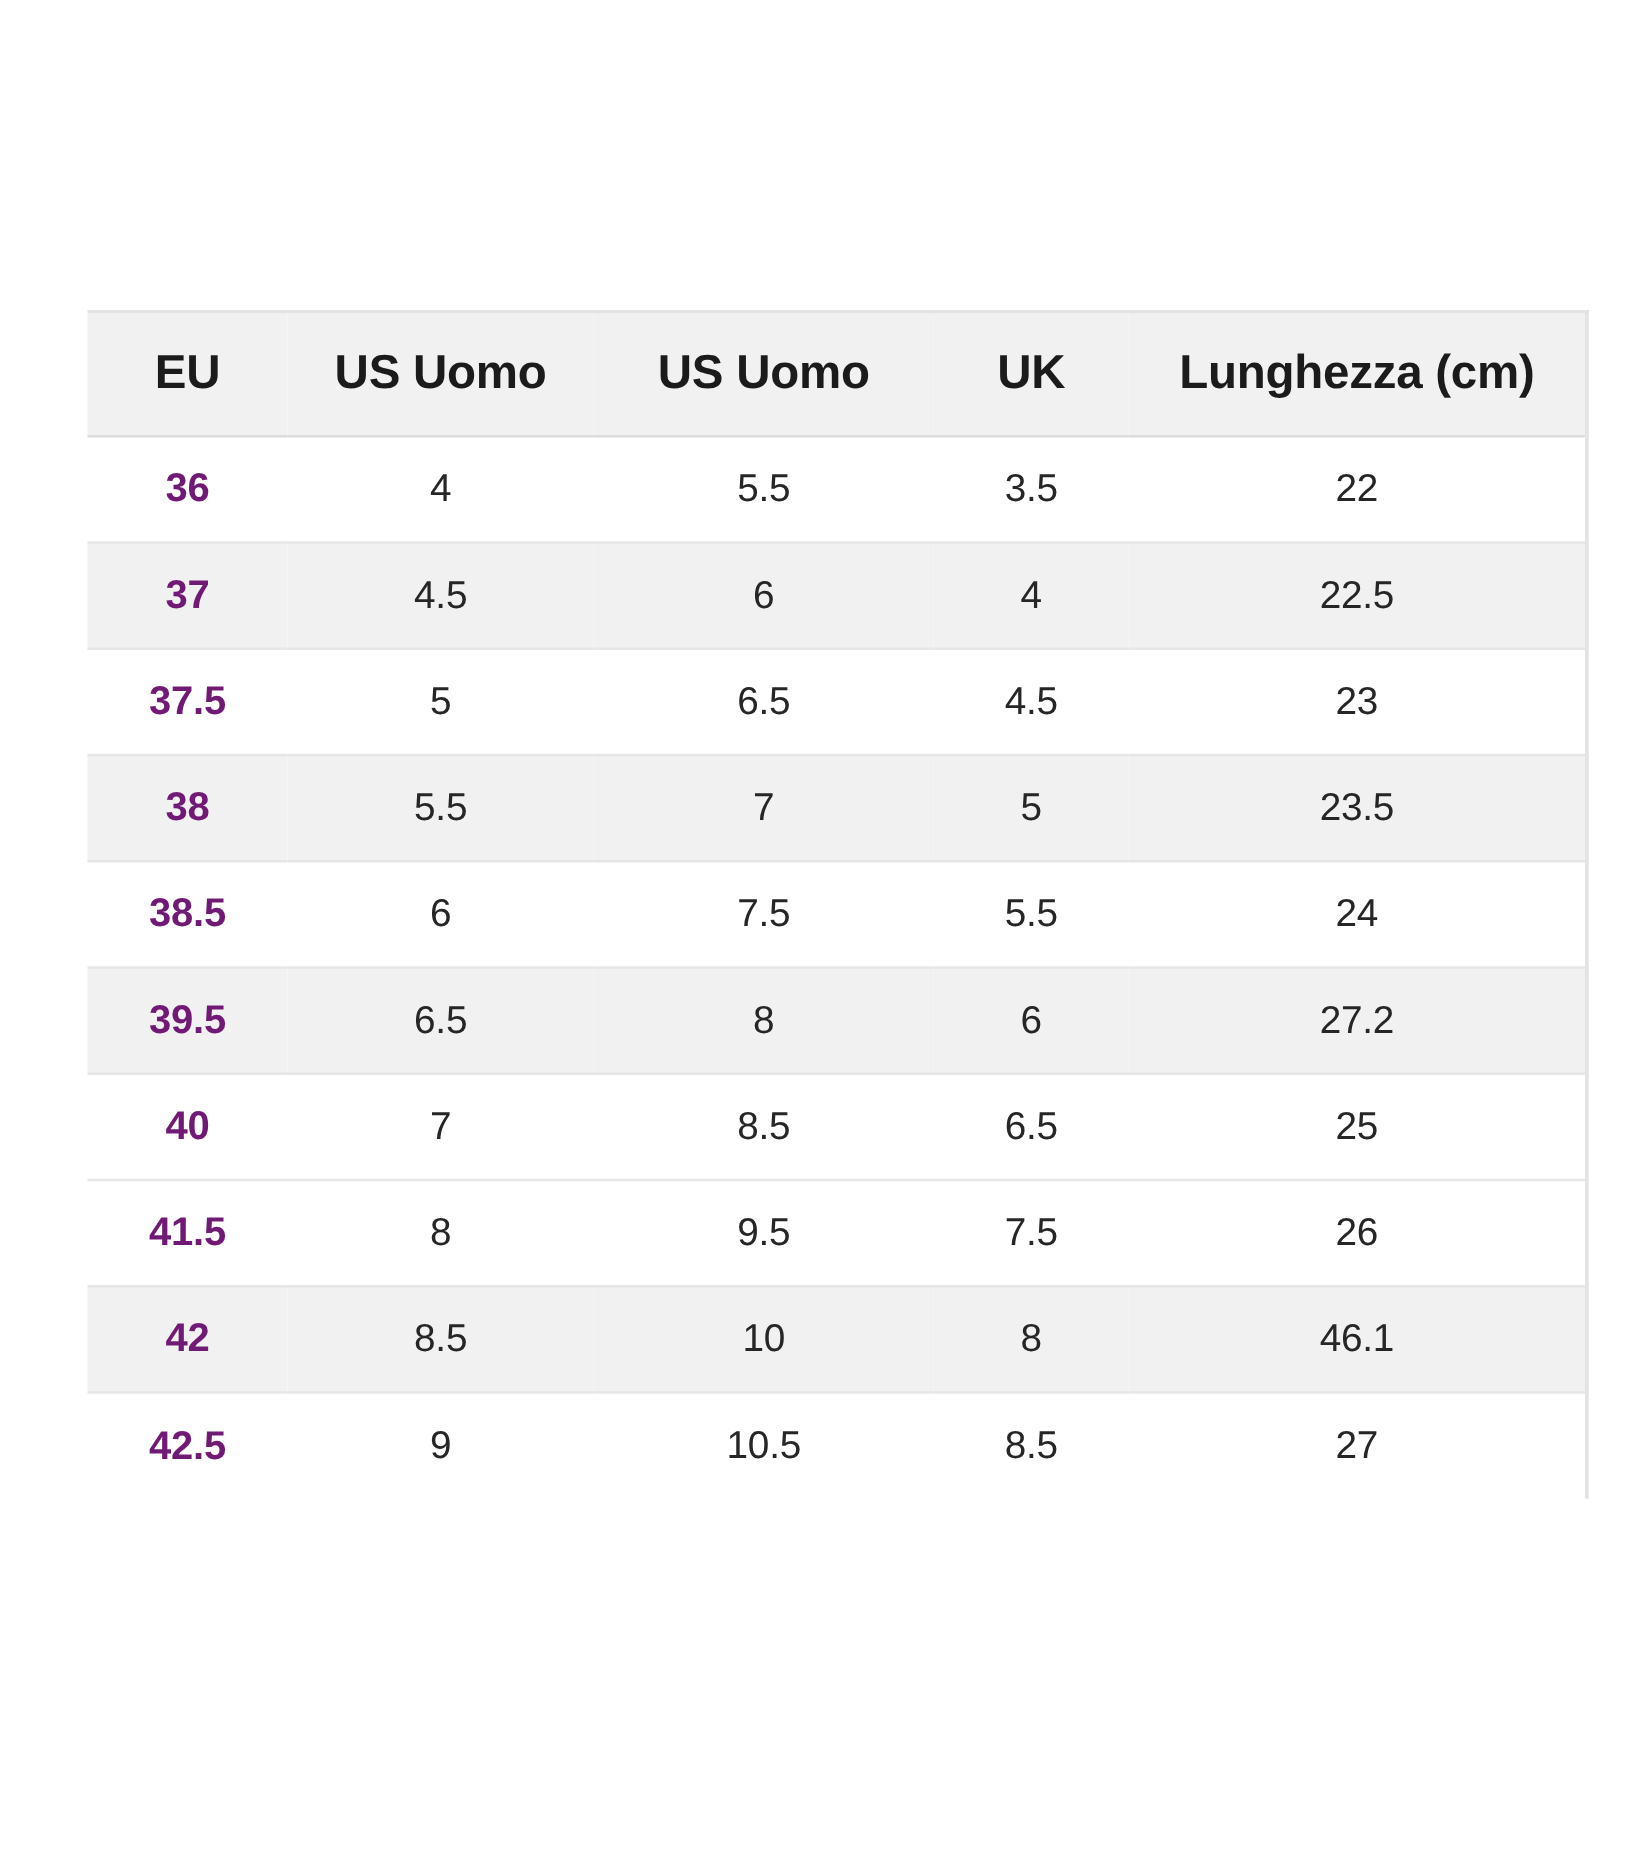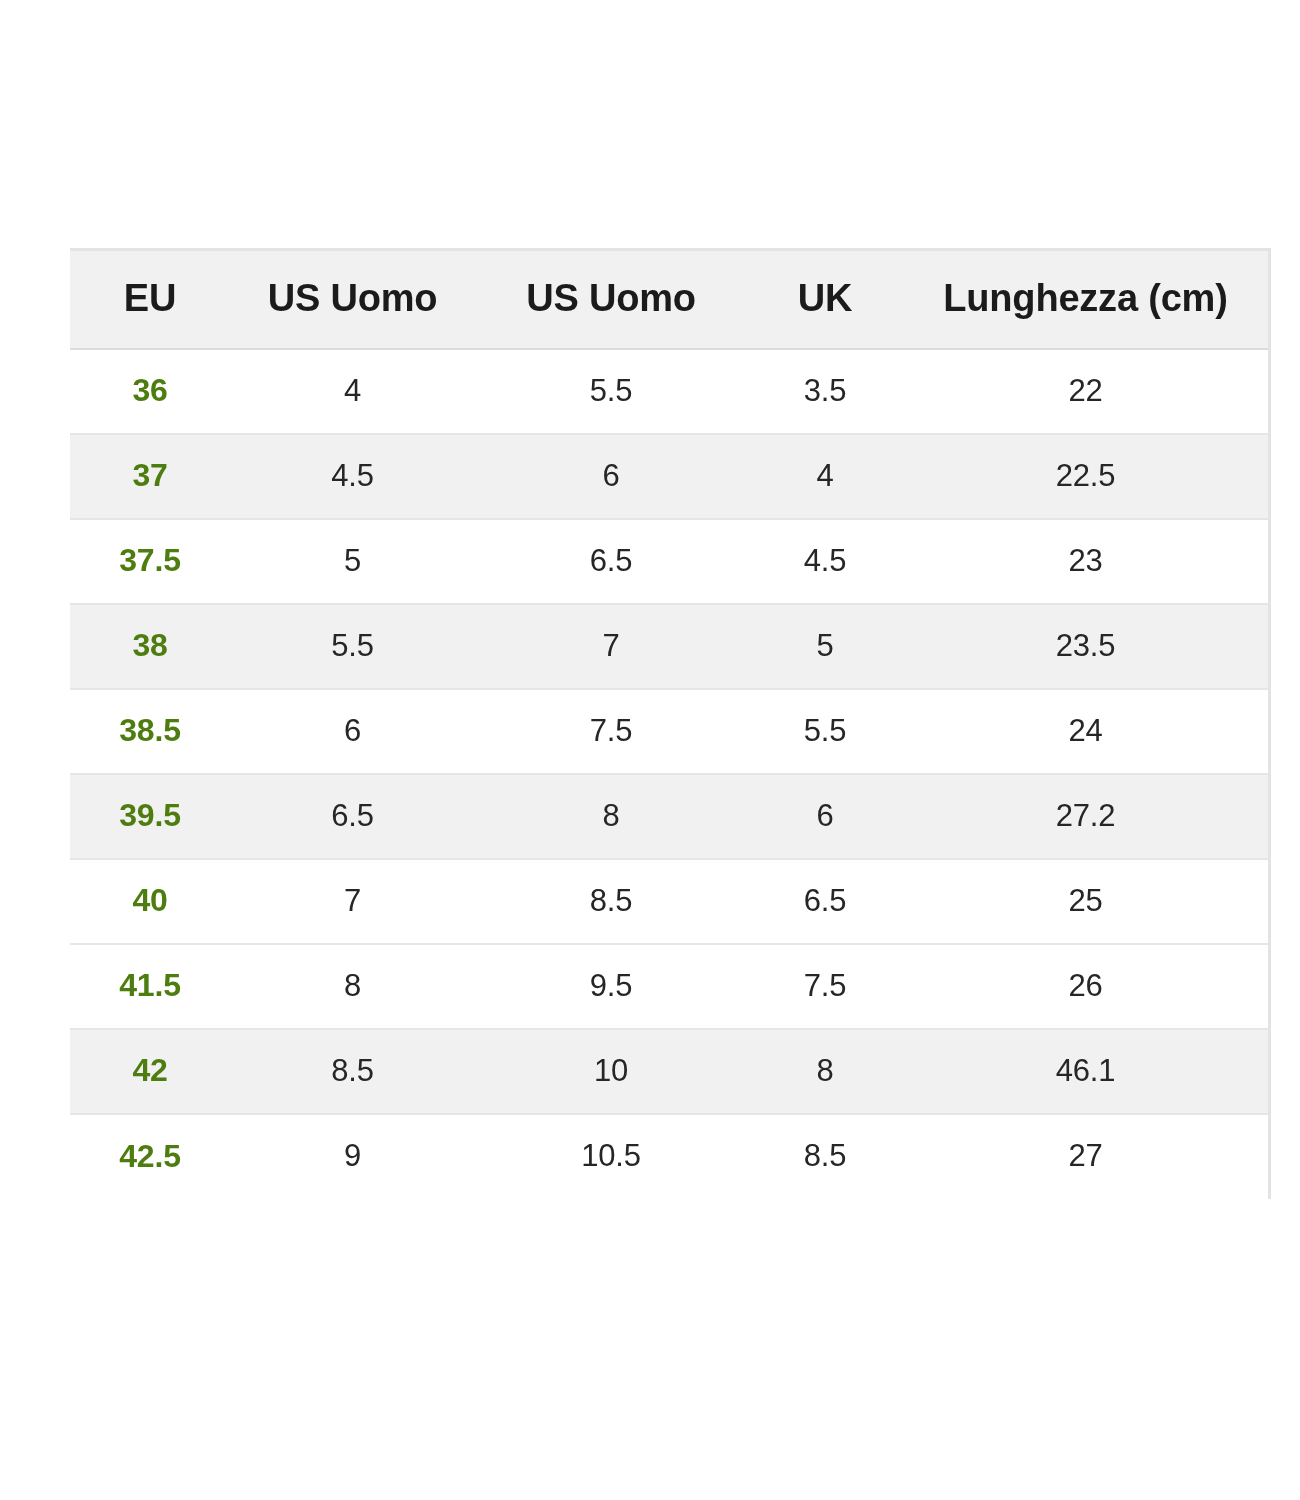--- a/index.html
+++ b/index.html
@@ -72,21 +72,21 @@
     color: #262626;
     text-align: center;
     padding: 20px 4px 22px 4px;
     border-bottom: 2px solid #e6e6e6;
     letter-spacing: -0.2px;
     white-space: nowrap;
   }
 
   tbody td.eu-cell {
     font-weight: bold;
-    color: #4d7c0f;
+    color: #701a75;
     font-size: 32px;
   }
 
   tbody tr:last-child td {
     border-bottom: none;
   }
 </style>
 </head>
 <body>
 

